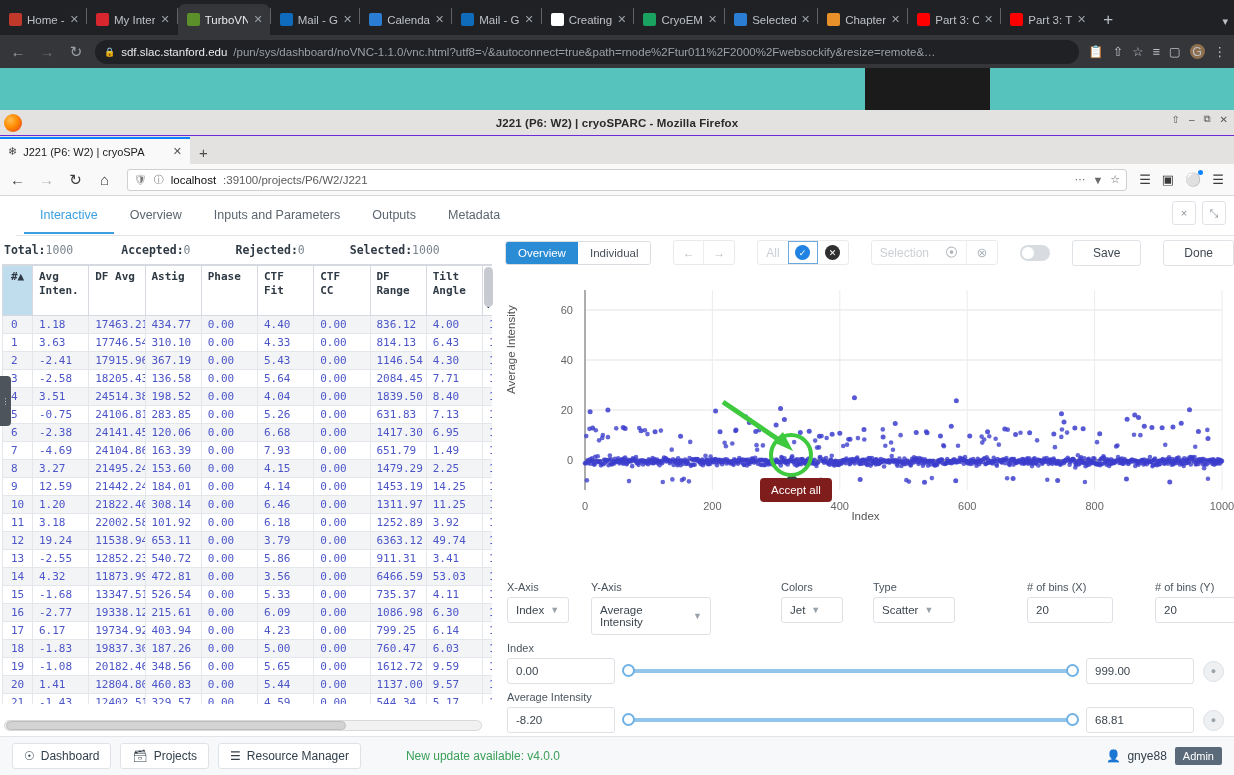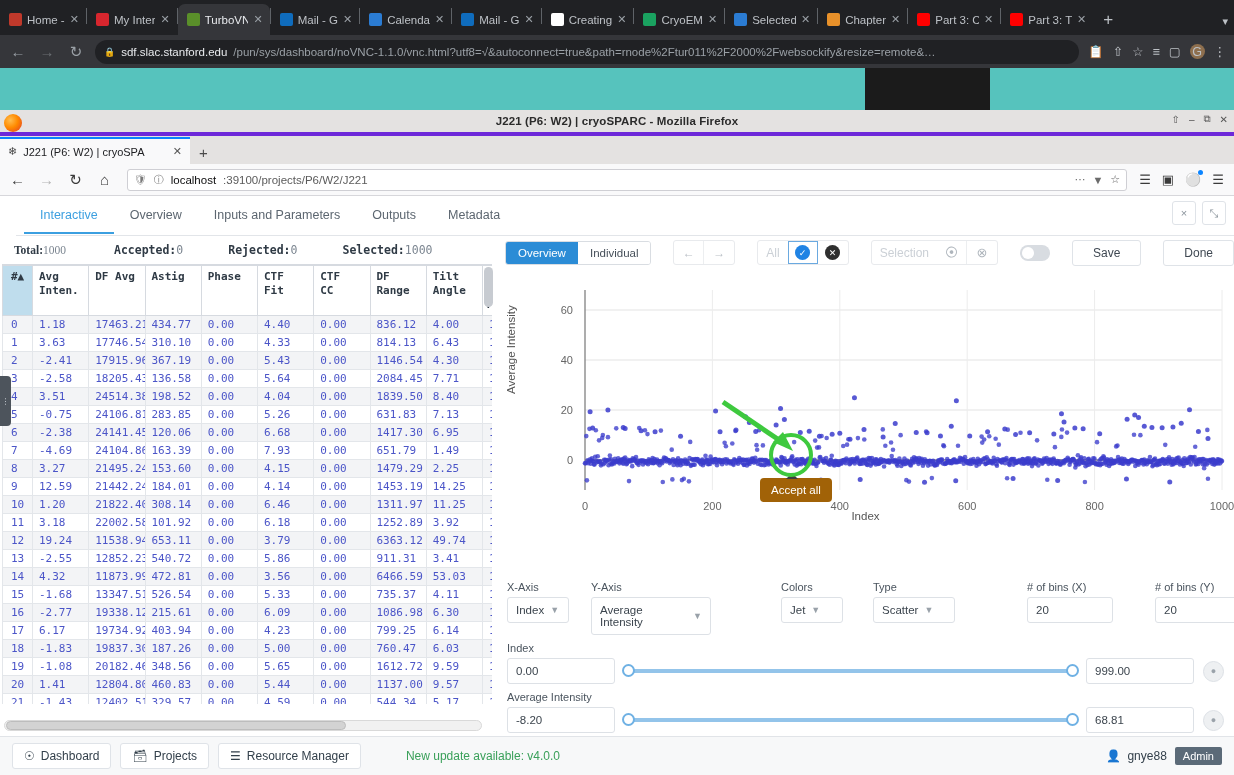--- a/index.html
+++ b/index.html
@@ -56,21 +56,21 @@
               justify-content:center; }
 
   
   .teal-strip { position: absolute; left: 0; top: 68px; width: 1234px; height: 42px; background: #56c3bd; }
   .black-win { position: absolute; left: 865px; top: 68px; width: 125px; height: 42px; background: #1b1b1b; }
 
   
   .ff-titlebar {
     position: absolute; left: 0; top: 110px; width: 1234px; height: 26px;
     background: #e4e2e1; display: flex; align-items: center; justify-content: center;
-    border-bottom: 4px solid #6d28d9;
+    border-bottom: 1px solid #6d28d9;
   }
   .ff-title { font-size: 11.5px; color: #2b2b2b; font-weight: bold; letter-spacing: .1px;}
   .ff-logo { position:absolute; left:4px; top:4px; width:18px; height:18px; border-radius:50%;
              background: radial-gradient(circle at 35% 35%, #ffbd4f 0%, #ff8a00 45%, #e0382a 100%);}
   .ff-wincontrols { position:absolute; right:6px; top:3px; display:flex; gap:9px; align-items:center;
                     color:#555; font-size:10px; }
 
   .ff-tabstrip {
     position: absolute; left: 0; top: 136px; width: 1234px; height: 28px;
     background: #e4e2e1; display: flex; align-items: flex-end;
@@ -125,21 +125,21 @@
   }
 
   
   .left-pane { position: absolute; left: 0; top: 40px; width: 497px; height: 500px; }
   .counts {
     display: flex; align-items: center; height: 28px; padding-left: 2px;
     font-family: "DejaVu Sans Mono", monospace; font-size: 11.5px;
   }
   .counts .cnt { font-weight: bold; color: #2f3a45; }
   .counts .cnt span { font-weight: normal; color: #7b8590; }
-  .c1{ margin-left:12px;font-family:Liberation Serif, serif;} .c2{ margin-left:48px;} .c3{ margin-left:45px;} .c4{ margin-left:45px;}
+  .c1{ margin-left:2px;} .c2{ margin-left:48px;} .c3{ margin-left:45px;} .c4{ margin-left:45px;}
 
   .tablewrap {
     position: absolute; left: 2px; top: 28px; width: 490px; height: 440px;
     overflow: hidden; border-top: 1px solid #d6dae0;
   }
   table.grid { border-collapse: collapse; table-layout: fixed; width: 497px;
                font-family: "DejaVu Sans Mono", monospace; font-size: 11px; }
   table.grid th {
     border: 1px solid #d6dae0; background: #fff; color: #2f3a45; font-weight: bold;
     font-size: 11px; padding: 4px 6px; text-align: left; vertical-align: top;
@@ -193,21 +193,21 @@
 
   .toggle { width: 30px; height: 16px; border-radius: 9px; background: #d8dce1; position: relative;
             margin-left: 22px; }
   .toggle::after { content:''; position:absolute; left:2px; top:2px; width:12px; height:12px;
                    border-radius:50%; background:#fff; }
 
   .plainbtn { border: 1px solid #dfe3e8; border-radius: 3px; background: #fff;
               font-size: 12px; color: #3f4852; padding: 5px 20px; margin-left: 22px; }
 
   
-  .tooltip { position: absolute; left: 760px; top: 282px; background: #a16207; color: #fff;
+  .tooltip { position: absolute; left: 760px; top: 282px; background: #7f1d1d; color: #fff;
              font-size: 11.5px; padding: 6px 11px; border-radius: 4px; z-index: 40; }
   .tooltip::before { content:''; position:absolute; left: 26px; top:-5px; border-left:6px solid transparent;
                      border-right:6px solid transparent; border-bottom:6px solid #3d3d3d; }
   .hl-circle { position: absolute; left: 769px; top: 237px; width: 44px; height: 44px;
                border: 4px solid #3ec93e; border-radius: 50%; z-index: 45; }
   .hl-arrow { position: absolute; left: 715px; top: 200px; width: 90px; height: 60px; z-index: 45; }
 
   
   .chart { position: absolute; left: 0; top: 46px; width: 737px; height: 285px; }
   .ylabel { position: absolute; left: 8px; top: 112px; transform: rotate(-90deg);

